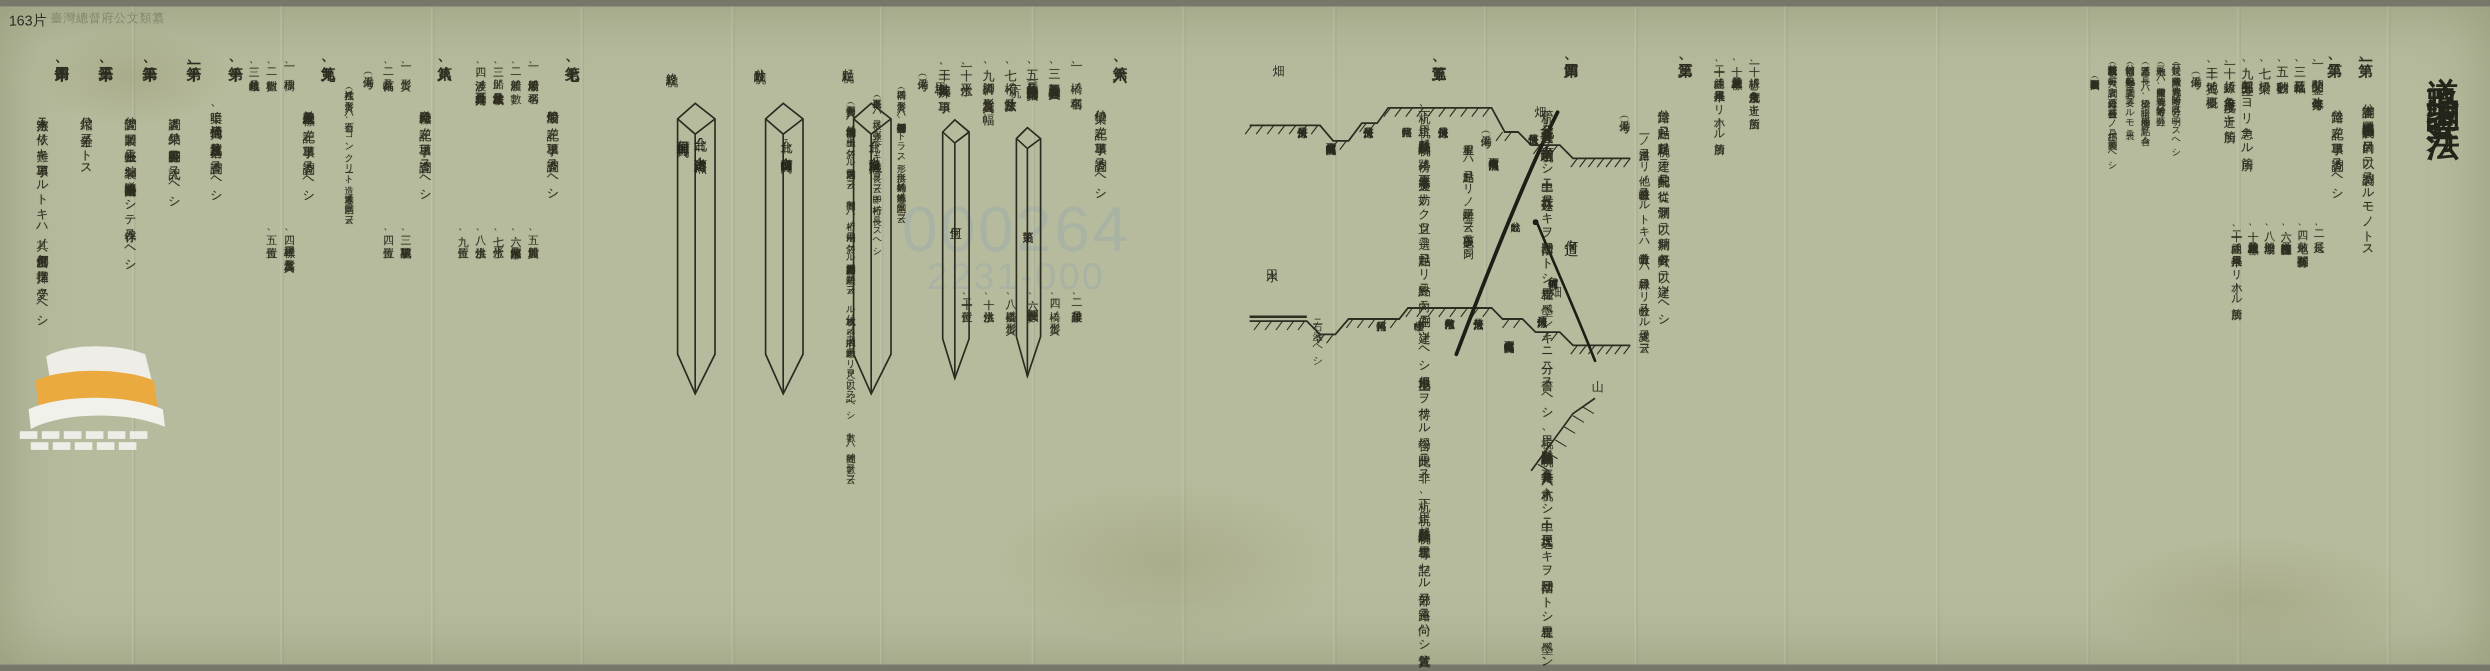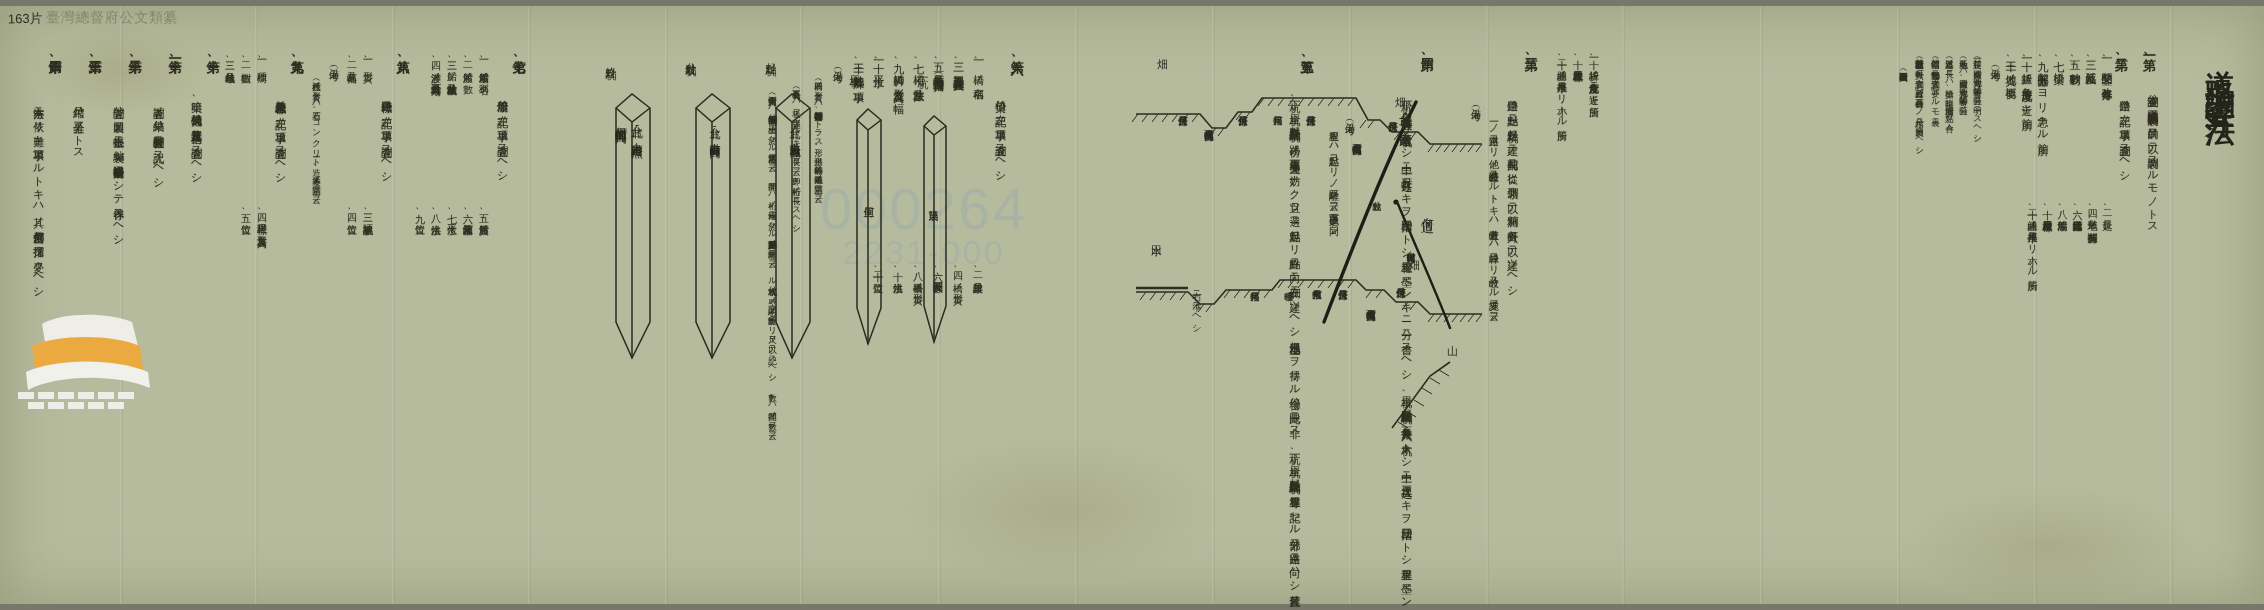--- a/index.html
+++ b/index.html
@@ -79,21 +79,21 @@
     writing-mode:vertical-rl;text-orientation:upright;
     position:absolute;font-size:13px;color:#23231a;white-space:nowrap;
     font-family:"DejaVu Serif",serif;letter-spacing:.10em;
   }
   .routelabel.sm{font-size:9px;letter-spacing:.02em;}
 
   
   #cornercode{position:absolute;left:8px;top:4px;font-family:"Liberation Sans",sans-serif;
     font-size:13px;color:#2d2d22;transform:rotate(-1.5deg);}
   #archivestamp{position:absolute;left:46px;top:3px;width:140px;height:16px;
-    opacity:.35;font-family:Liberation Mono, monospace;font-size:14px;color:#3a3a2c;
+    opacity:.35;font-family:Liberation Mono, monospace;font-size:11px;color:#3a3a2c;
     letter-spacing:.05em;}
   #watermark{position:absolute;left:820px;top:175px;font-family:"Liberation Sans",sans-serif;
     font-size:58px;color:rgba(120,150,190,.20);letter-spacing:.04em;line-height:.95;
     text-align:center;pointer-events:none;user-select:none;}
   #logo{position:absolute;left:12px;top:300px;width:150px;height:110px;}
 </style>
 </head>
 <body>
 
 <div id="page">

